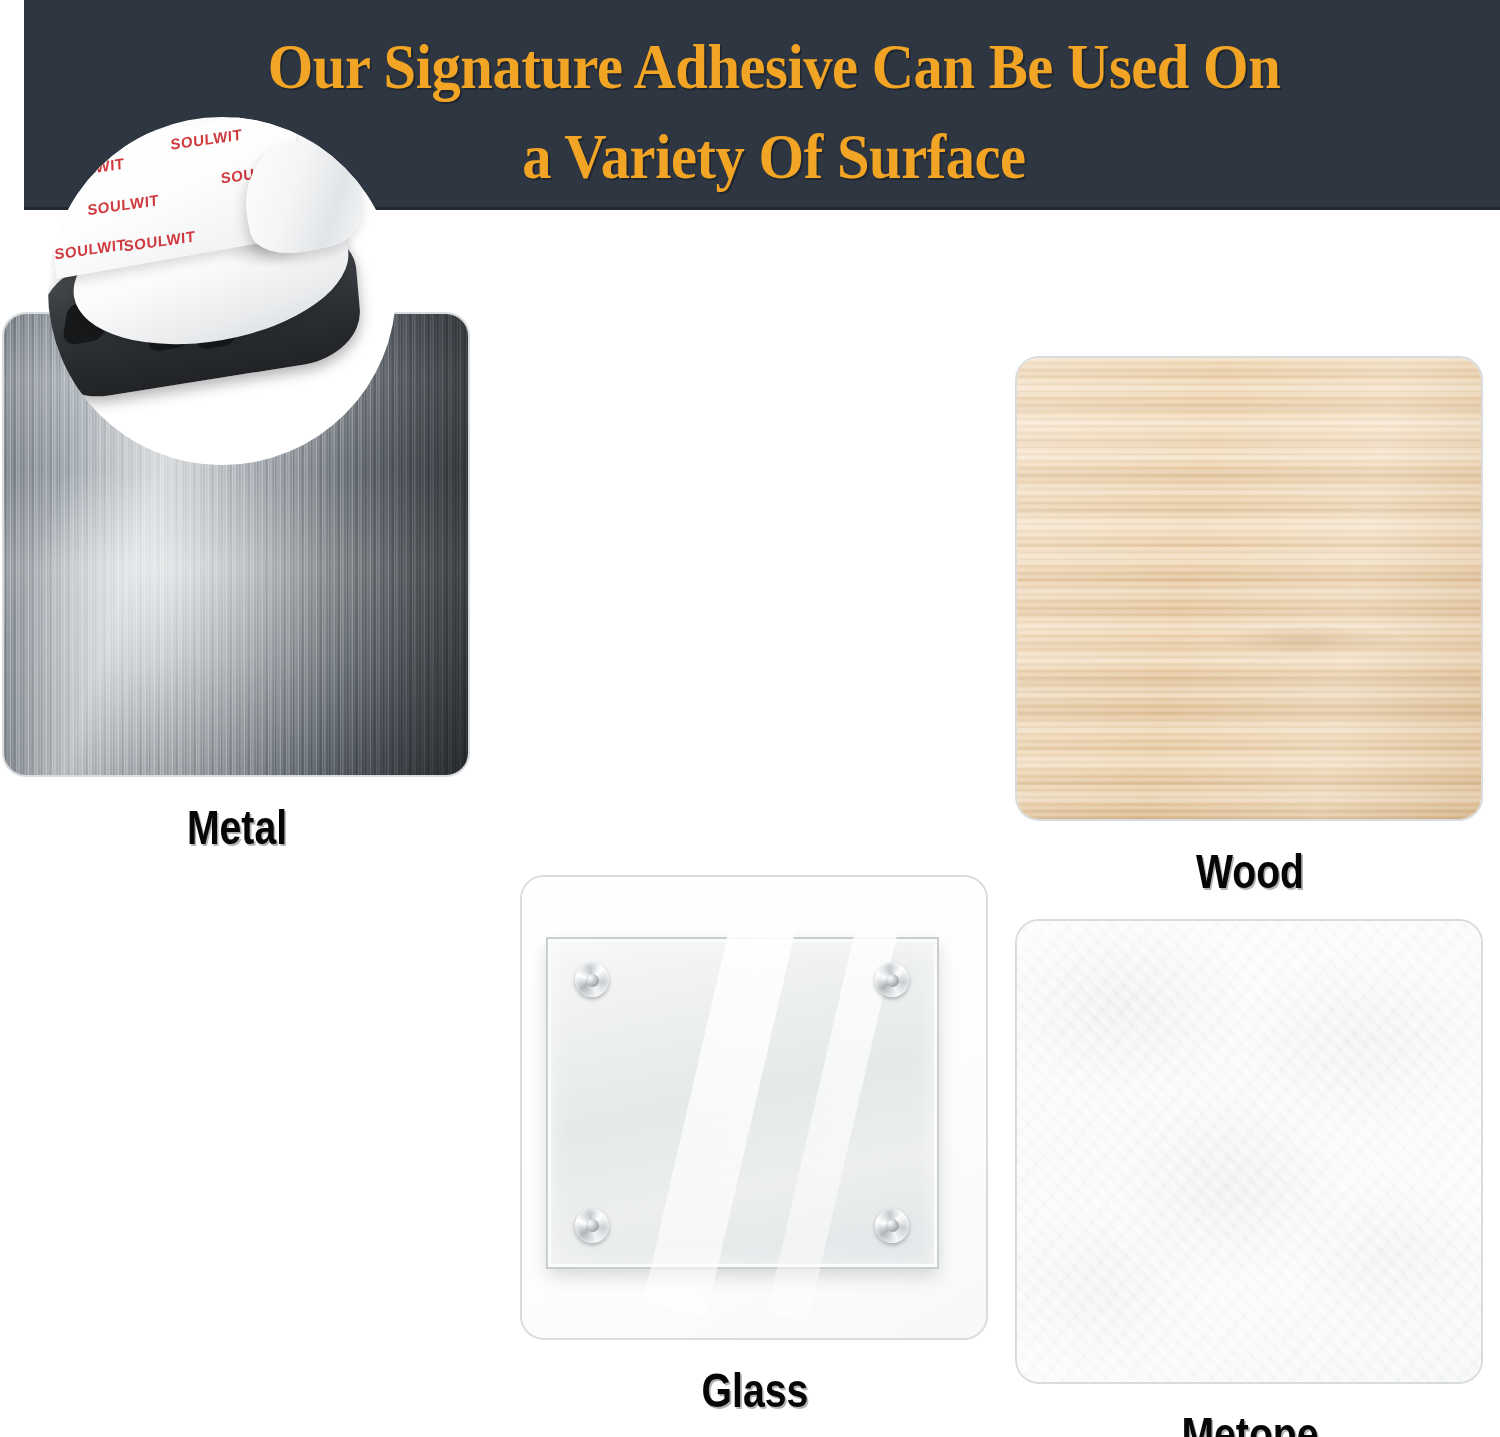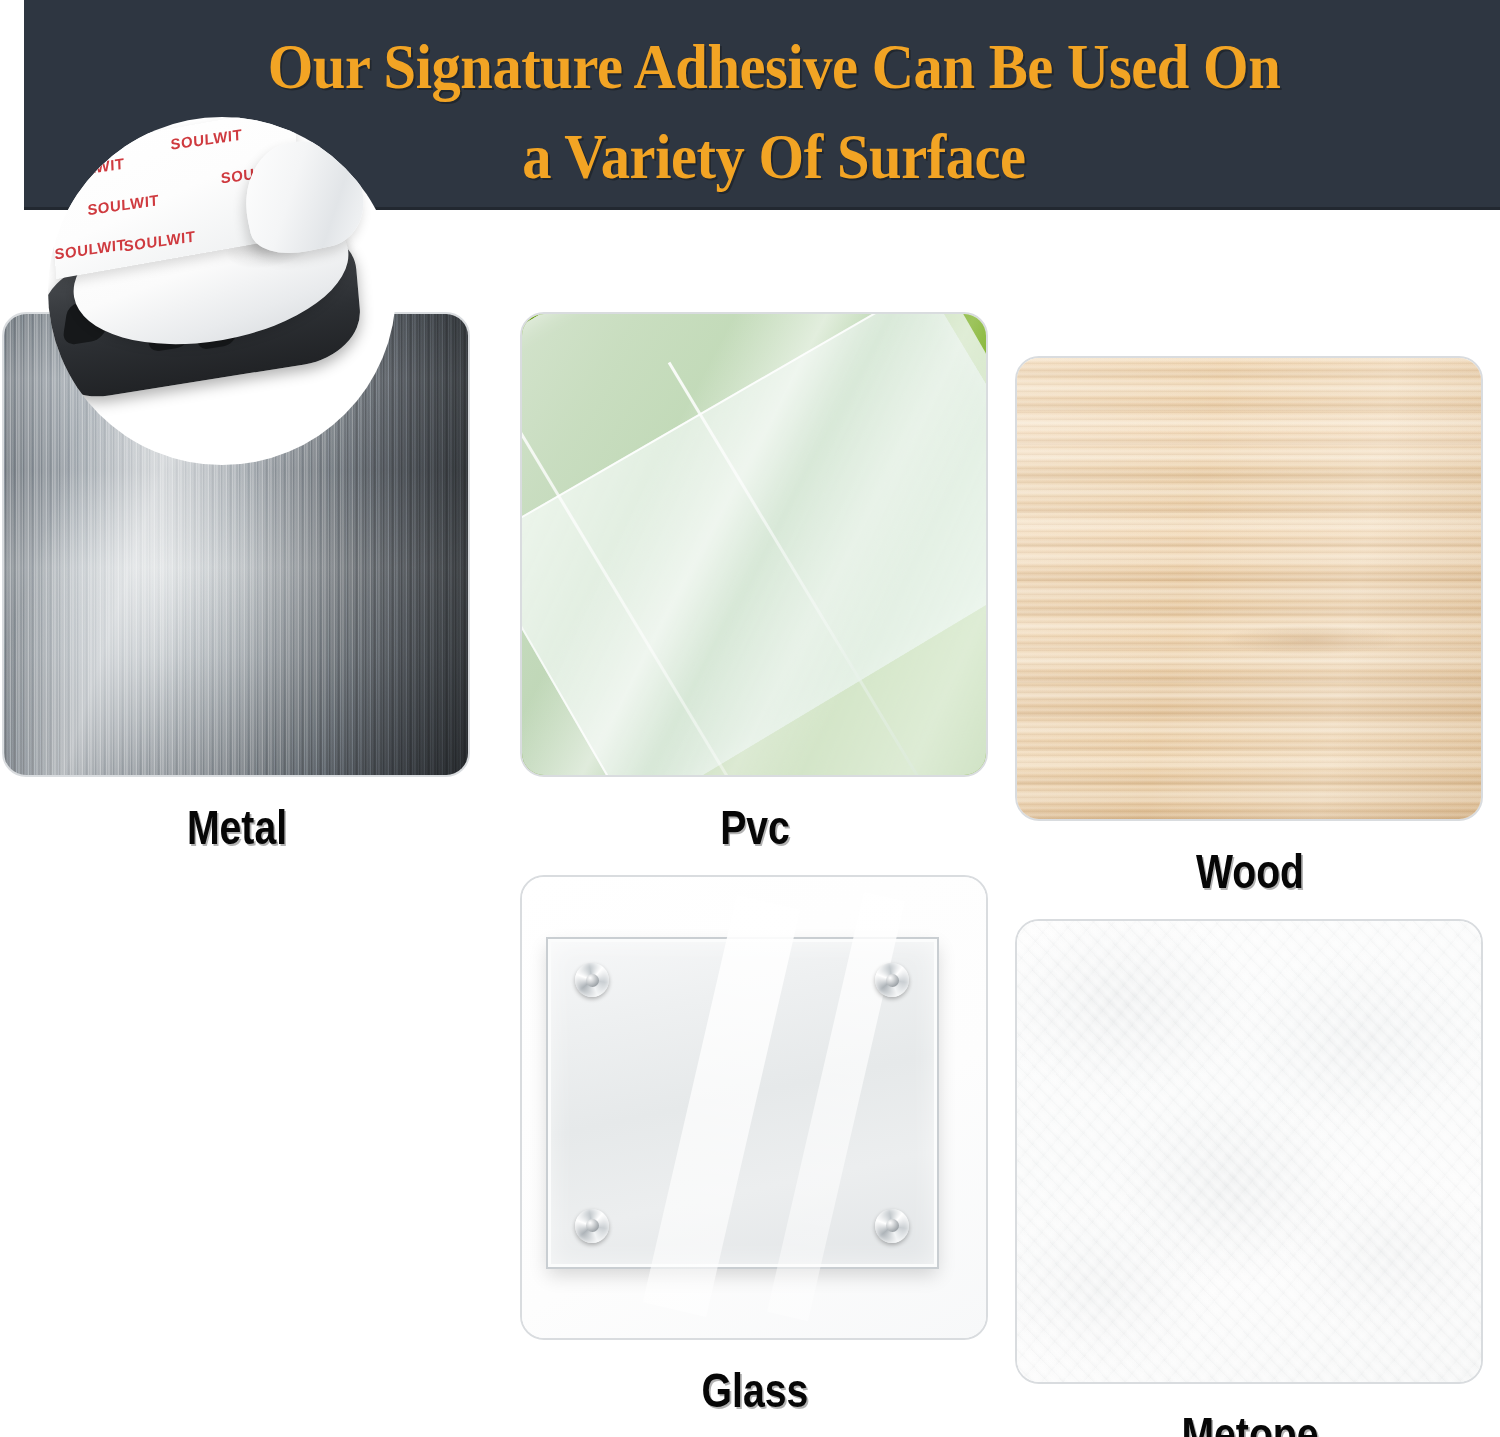--- a/index.html
+++ b/index.html
@@ -432,31 +432,20 @@
 <div class="grid">
 
   <div class="cell col-1 row-1">
     <div class="swatch">
       <div class="tex-metal"></div>
       <div class="tex-metal-sheen"></div>
     </div>
     <div class="cell-label">Metal</div>
   </div>
 
-  <div class="cell col-2 row-1">
-    <div class="swatch">
-      <div class="tex-pvc-bg"></div>
-      <div class="tex-pvc-sheet-a"></div>
-      <div class="tex-pvc-sheet-b"></div>
-      <div class="tex-pvc-edge"></div>
-      <div class="tex-pvc-edge2"></div>
-      <div class="tex-pvc-gloss"></div>
-    </div>
-    <div class="cell-label">Pvc</div>
-  </div>
 
   <div class="cell col-3 row-1">
     <div class="swatch">
       <div class="tex-wood"></div>
       <div class="tex-wood-knot"></div>
       <div class="tex-wood-sheen"></div>
     </div>
     <div class="cell-label">Wood</div>
   </div>
 

